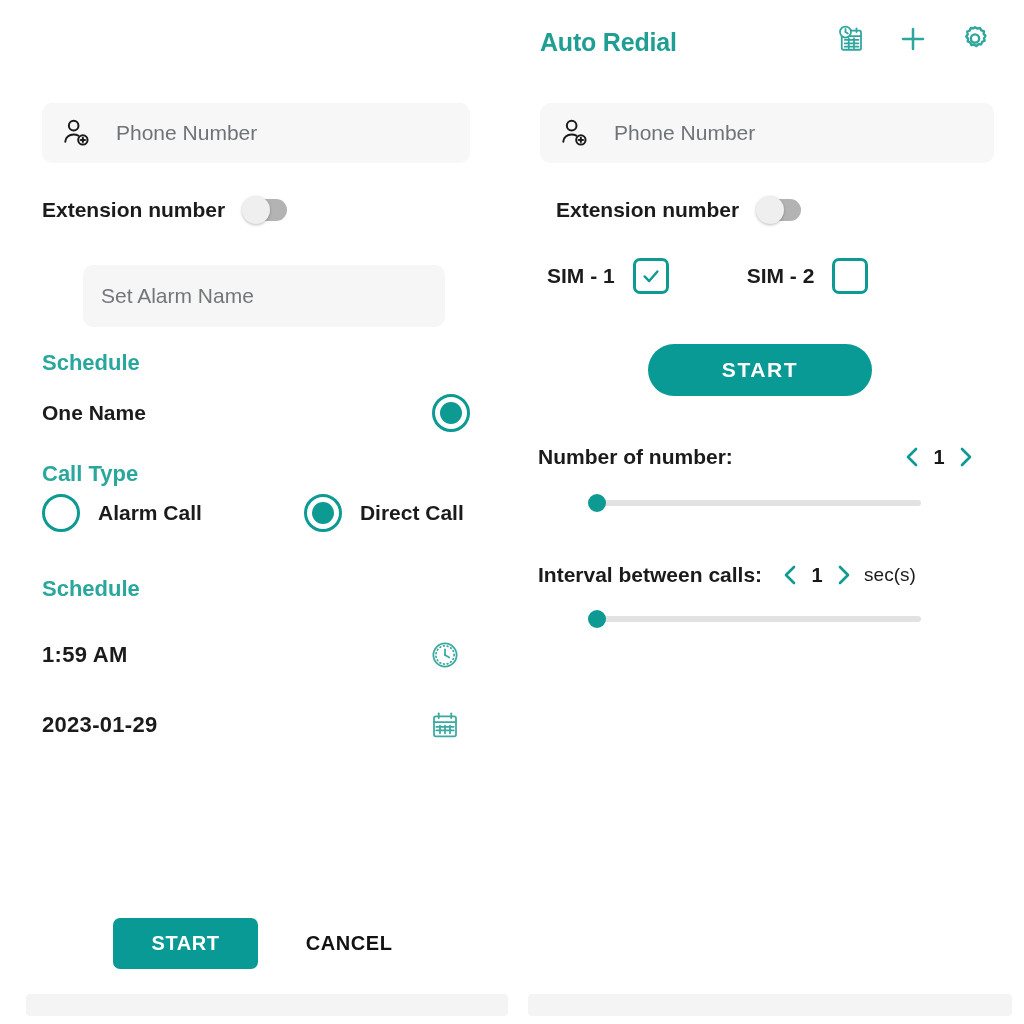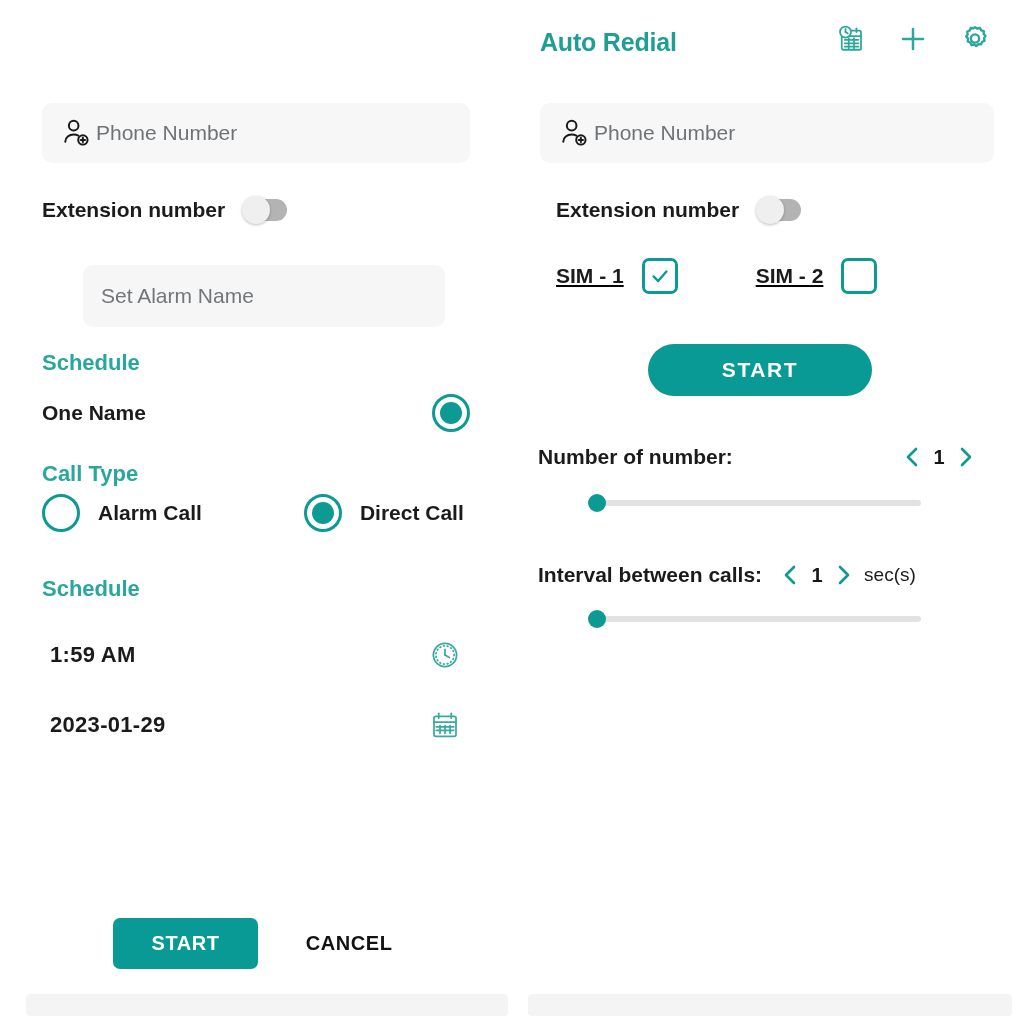--- a/index.html
+++ b/index.html
@@ -103,21 +103,21 @@
     width: 38px;
     height: 38px;
     display: flex;
     align-items: center;
     justify-content: center;
     flex: 0 0 auto;
   }
   .input-placeholder {
     font-size: 21px;
     color: #6f7377;
-    margin-left: 0;
+    margin-left: 20px;
     font-family: "Liberation Sans", sans-serif;
   }
 
   
   .ext-row {
     position: absolute;
     top: 198px;
     left: 42px;
     display: flex;
     align-items: center;
@@ -234,21 +234,20 @@
     right: 42px;
     display: flex;
     align-items: center;
     justify-content: space-between;
   }
   .sched-row .val {
     font-size: 22px;
     font-weight: bold;
     color: #1b1b1b;
     letter-spacing: 0.3px;
-    margin-left: 8px;
   }
   .sched-icon {
     width: 34px;
     height: 34px;
     display: flex;
     align-items: center;
     justify-content: center;
     margin-right: 8px;
   }
 
@@ -542,21 +541,21 @@
       <span class="input-placeholder">Phone Number</span>
     </div>
 
     <div class="ext-row" style="left:44px;">
       <span class="ext-label">Extension number</span>
       <span class="toggle">
         <span class="knob"></span>
       </span>
     </div>
 
-    <div class="sim-row" style="left:44px;text-decoration:underline;">
+    <div class="sim-row" style="left:35px;">
       <div class="sim-opt">
         <span class="lbl">SIM - 1</span>
         <span class="checkbox">
           <svg width="22" height="22" viewBox="0 0 24 24" fill="none" stroke="#0d9a93" stroke-width="2.6" stroke-linecap="round" stroke-linejoin="round">
             <polyline points="5,12.5 10,17.5 19,7"></polyline>
           </svg>
         </span>
       </div>
       <div class="sim-gap"></div>
       <div class="sim-opt">

